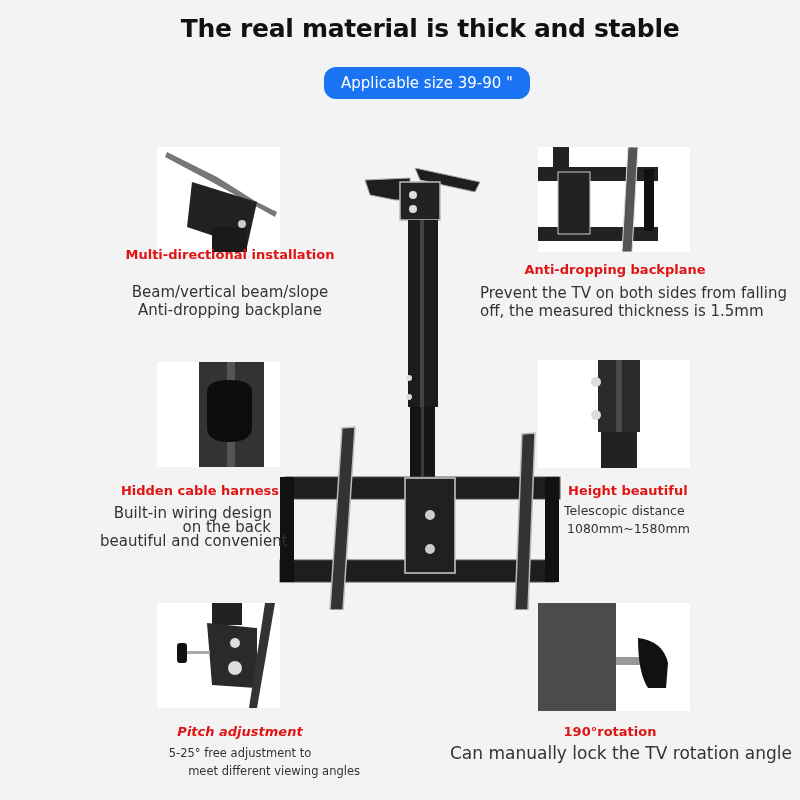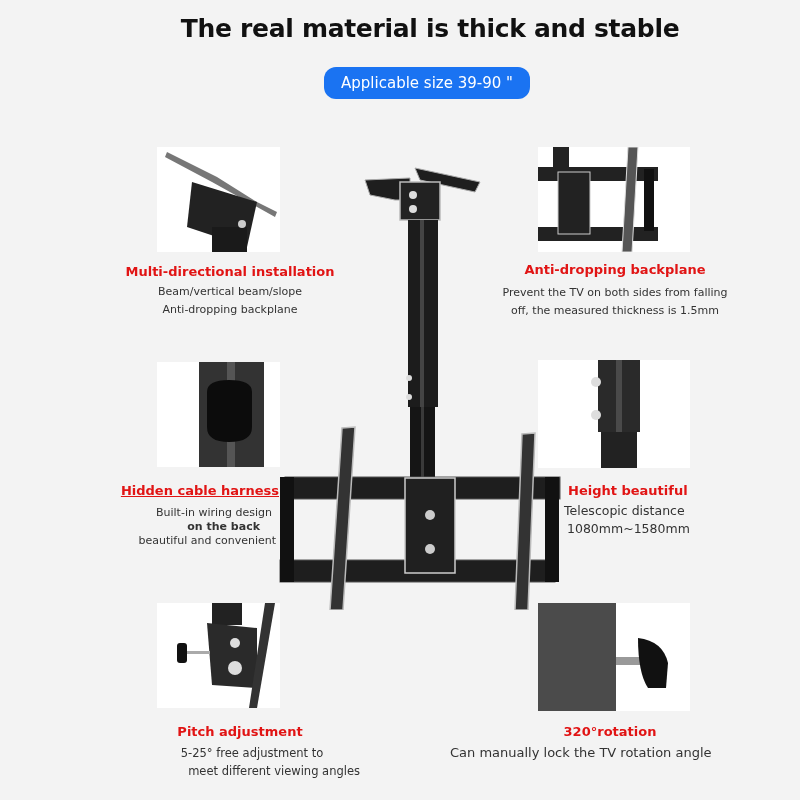--- a/index.html
+++ b/index.html
@@ -2,21 +2,21 @@
 <html><head>
   <meta charset="utf-8">
   <style>
     html, body { margin:0; padding:0; }
     body { width:800px; height:800px; background:#f3f3f3; position:relative; overflow:hidden; font-family:"DejaVu Sans", sans-serif; }
     .abs { position:absolute; }
     .title { left:0; top:14px; width:860px; text-align:center; font-weight:bold; font-size:25px; color:#111; letter-spacing:-0.3px; }
     .pill { left:324px; top:67px; width:206px; height:32px; border-radius:12px; background:#1a73f2; color:#fff; font-size:15px; line-height:32px; text-align:center; }
     .photo { background:#fff; overflow:hidden; }
     .feat-title { color:#e11414; font-weight:bold; font-size:13px; white-space:nowrap; }
-    .feat-desc { color:#333; font-size:11px; line-height:18px; white-space:nowrap; }
+    .feat-desc { color:#333; font-size:15px; line-height:18px; white-space:nowrap; }
     .center { text-align:center; }
     .right { text-align:right; }
   </style>
 </head>
 <body>
 
 <div class="abs title" style="left:0;width:860px;">The real material is thick and stable</div>
 <div class="abs pill">Applicable size 39-90 "</div>
 
 <svg class="abs" style="left:275px;top:160px;" width="290" height="450" viewBox="0 0 290 450">
@@ -48,21 +48,21 @@
 </svg>
 
 <div class="abs photo" style="left:157px;top:147px;width:123px;height:105px;">
   <svg width="123" height="105" viewBox="0 0 123 105">
     <polygon points="10,5 60,30 100,55 120,65 118,70 55,35 8,10" fill="#777"></polygon>
     <polygon points="35,35 100,55 90,100 30,80" fill="#222"></polygon>
     <rect x="55" y="80" width="35" height="25" fill="#1a1a1a"></rect>
     <circle cx="85" cy="77" r="4" fill="#ccc"></circle>
   </svg>
 </div>
-<div class="abs feat-title center" style="left:110px;top:264px;width:240px;">Multi-directional installation</div>
+<div class="abs feat-title center" style="left:110px;top:247px;width:240px;">Multi-directional installation</div>
 <div class="abs feat-desc center" style="left:110px;top:283px;width:240px;">Beam/vertical beam/slope</div>
 <div class="abs feat-desc center" style="left:110px;top:301px;width:240px;">Anti-dropping backplane</div>
 
 <div class="abs photo" style="left:538px;top:147px;width:152px;height:105px;">
   <svg width="152" height="105" viewBox="0 0 152 105">
     <rect x="15" y="0" width="16" height="20" fill="#222"></rect>
     <rect x="0" y="20" width="120" height="14" fill="#222"></rect>
     <rect x="0" y="80" width="120" height="14" fill="#222"></rect>
     <rect x="20" y="25" width="32" height="62" fill="#222" stroke="#ccc"></rect>
     <polygon points="90,0 100,0 94,105 84,105" fill="#555" stroke="#ddd"></polygon>
@@ -73,23 +73,23 @@
 <div class="abs feat-desc center" style="left:480px;top:284px;width:270px;">Prevent the TV on both sides from falling</div>
 <div class="abs feat-desc center" style="left:480px;top:302px;width:270px;text-align:center;">off, the measured thickness is 1.5mm</div>
 
 <div class="abs photo" style="left:157px;top:362px;width:123px;height:105px;">
   <svg width="123" height="105" viewBox="0 0 123 105">
     <rect x="42" y="0" width="65" height="105" fill="#333"></rect>
     <rect x="70" y="0" width="8" height="105" fill="#555"></rect>
     <path d="M50 30 Q50 18 72 18 Q95 18 95 30 L95 65 Q95 80 72 80 Q50 80 50 65 Z" fill="#0c0c0c"></path>
   </svg>
 </div>
-<div class="abs feat-title right" style="left:100px;top:483px;width:179px;text-decoration:underline;">Hidden cable harness</div>
+<div class="abs feat-title right" style="left:100px;top:483px;width:179px;">Hidden cable harness</div>
 <div class="abs feat-desc right" style="left:96px;top:504px;width:176px;">Built-in wiring design</div>
-<div class="abs feat-desc right" style="left:84px;top:518px;width:176px;font-weight:bold;">on the back</div>
+<div class="abs feat-desc right" style="left:95px;top:518px;width:176px;">on the back</div>
 <div class="abs feat-desc right" style="left:100px;top:532px;width:176px;text-align:right;">beautiful and convenient</div>
 
 <div class="abs photo" style="left:538px;top:360px;width:152px;height:108px;">
   <svg width="152" height="108" viewBox="0 0 152 108">
     <rect x="60" y="0" width="42" height="72" fill="#2a2a2a"></rect>
     <rect x="78" y="0" width="6" height="72" fill="#4a4a4a"></rect>
     <rect x="63" y="72" width="36" height="36" fill="#222"></rect>
     <circle cx="58" cy="22" r="5" fill="#ddd"></circle>
       <circle cx="58" cy="55" r="5" fill="#ddd"></circle>
   </svg>
@@ -102,25 +102,25 @@
   <svg width="123" height="105" viewBox="0 0 123 105">
     <rect x="55" y="0" width="30" height="22" fill="#222"></rect>
     <polygon points="50,20 100,25 100,85 55,82" fill="#2a2a2a"></polygon>
     <circle cx="78" cy="40" r="5" fill="#ddd"></circle>
       <circle cx="78" cy="65" r="7" fill="#ddd"></circle>
     <rect x="25" y="48" width="28" height="3" fill="#aaa"></rect>
     <rect x="20" y="40" width="10" height="20" rx="3" fill="#111"></rect>
     <polygon points="108,0 118,0 100,105 92,105" fill="#333"></polygon>
   </svg>
 </div>
-<div class="abs feat-title center" style="left:120px;top:724px;width:240px;">Pitch adjustment</div>
-<div class="abs feat-desc center" style="left:132px;top:744px;width:240px;font-size:11.5px;">5-25° free adjustment to</div>
+<div class="abs feat-title center" style="left:120px;top:724px;width:240px;font-style:italic;">Pitch adjustment</div>
+<div class="abs feat-desc center" style="left:120px;top:744px;width:240px;font-size:11.5px;">5-25° free adjustment to</div>
 <div class="abs feat-desc center" style="left:120px;top:762px;width:240px;font-size:11.5px;text-align:right;">meet different viewing angles</div>
 
 <div class="abs photo" style="left:538px;top:603px;width:152px;height:108px;">
   <svg width="152" height="108" viewBox="0 0 152 108">
     <rect x="0" y="0" width="78" height="108" fill="#4b4b4b"></rect>
     <rect x="78" y="54" width="25" height="8" fill="#999"></rect>
     <path d="M100 35 Q125 38 130 60 L128 85 L110 85 Q100 70 100 35 Z" fill="#111"></path>
   </svg>
 </div>
-<div class="abs feat-title center" style="left:480px;top:724px;width:260px;">320°rotation</div>
-<div class="abs feat-desc center" style="left:450px;top:744px;width:260px;font-size:13px;">Can manually lock the TV rotation angle</div>
+<div class="abs feat-title center" style="left:480px;top:724px;width:260px;">190°rotation</div>
+<div class="abs feat-desc center" style="left:450px;top:744px;width:260px;font-size:17px;">Can manually lock the TV rotation angle</div>
 
 </body></html>

